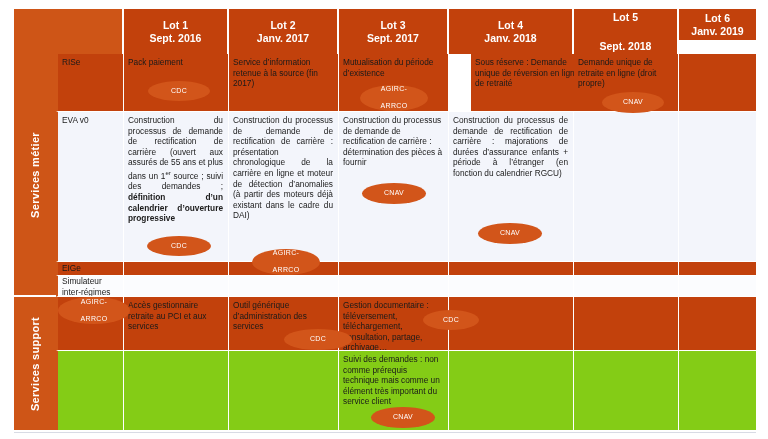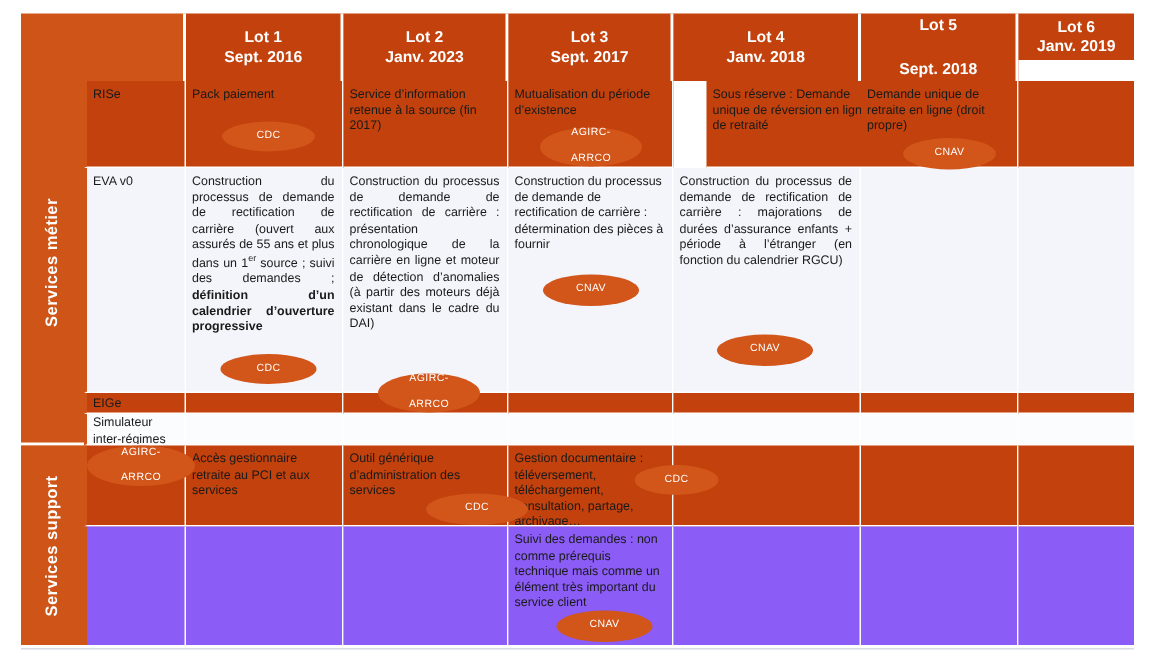--- a/index.html
+++ b/index.html
@@ -60,21 +60,21 @@
     border-bottom:2px solid #ffffff;
   }
   .band span{
     transform:rotate(-90deg);
     white-space:nowrap;
     letter-spacing:.3px;
   }
 
   
   .bc{
-    background:#8b5cf6;
+    background:#84cc16;
     border-right:1px solid #ffffff;
     border-bottom:1px solid #ffffff;
     padding:3px 5px 3px 4px;
     font-size:8.3px;
     line-height:10.6px;
     color:#1a1a1a;
   }
   .bc.shade{ background:#c2410c; }
   .bc.pale { background:#f3f5fb; }
   .bc.white{ background:#fbfcfe; }
@@ -118,21 +118,21 @@
 
     <div class="cell hdr-corner" style="left:0px;top:0px;width:110px;height:45px;"></div>
 
     <div class="cell hdr" style="left:110px;top:0px;width:105px;height:45px;">
       <span class="l1">Lot 1</span>
       <span class="l2">Sept. 2016</span>
     </div>
 
     <div class="cell hdr" style="left:215px;top:0px;width:110px;height:45px;">
       <span class="l1">Lot 2</span>
-      <span class="l2">Janv. 2023</span>
+      <span class="l2">Janv. 2017</span>
     </div>
 
     <div class="cell hdr" style="left:325px;top:0px;width:110px;height:45px;">
       <span class="l1">Lot 3</span>
       <span class="l2">Sept. 2017</span>
     </div>
 
     <div class="cell hdr" style="left:435px;top:0px;width:125px;height:45px;">
       <span class="l1">Lot 4</span>
       <span class="l2">Janv. 2018</span>

